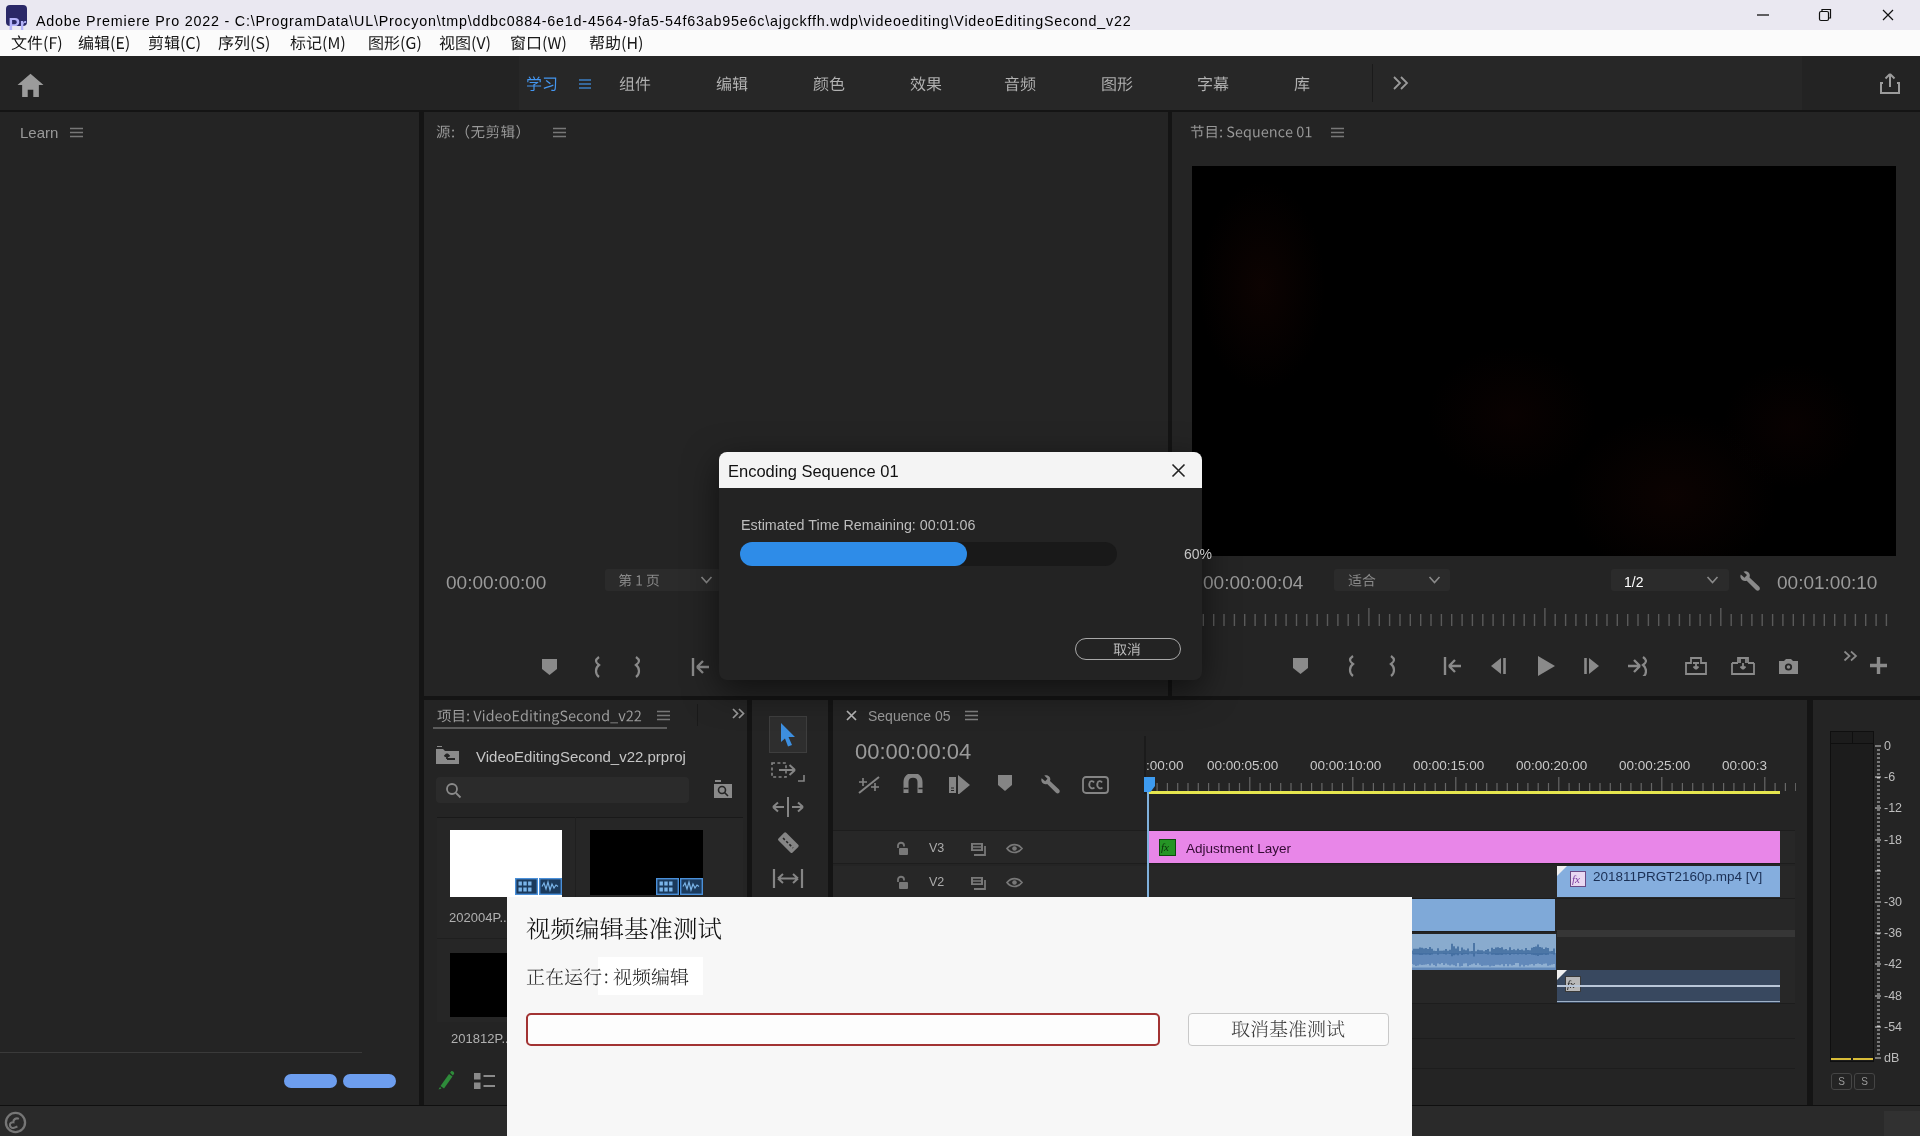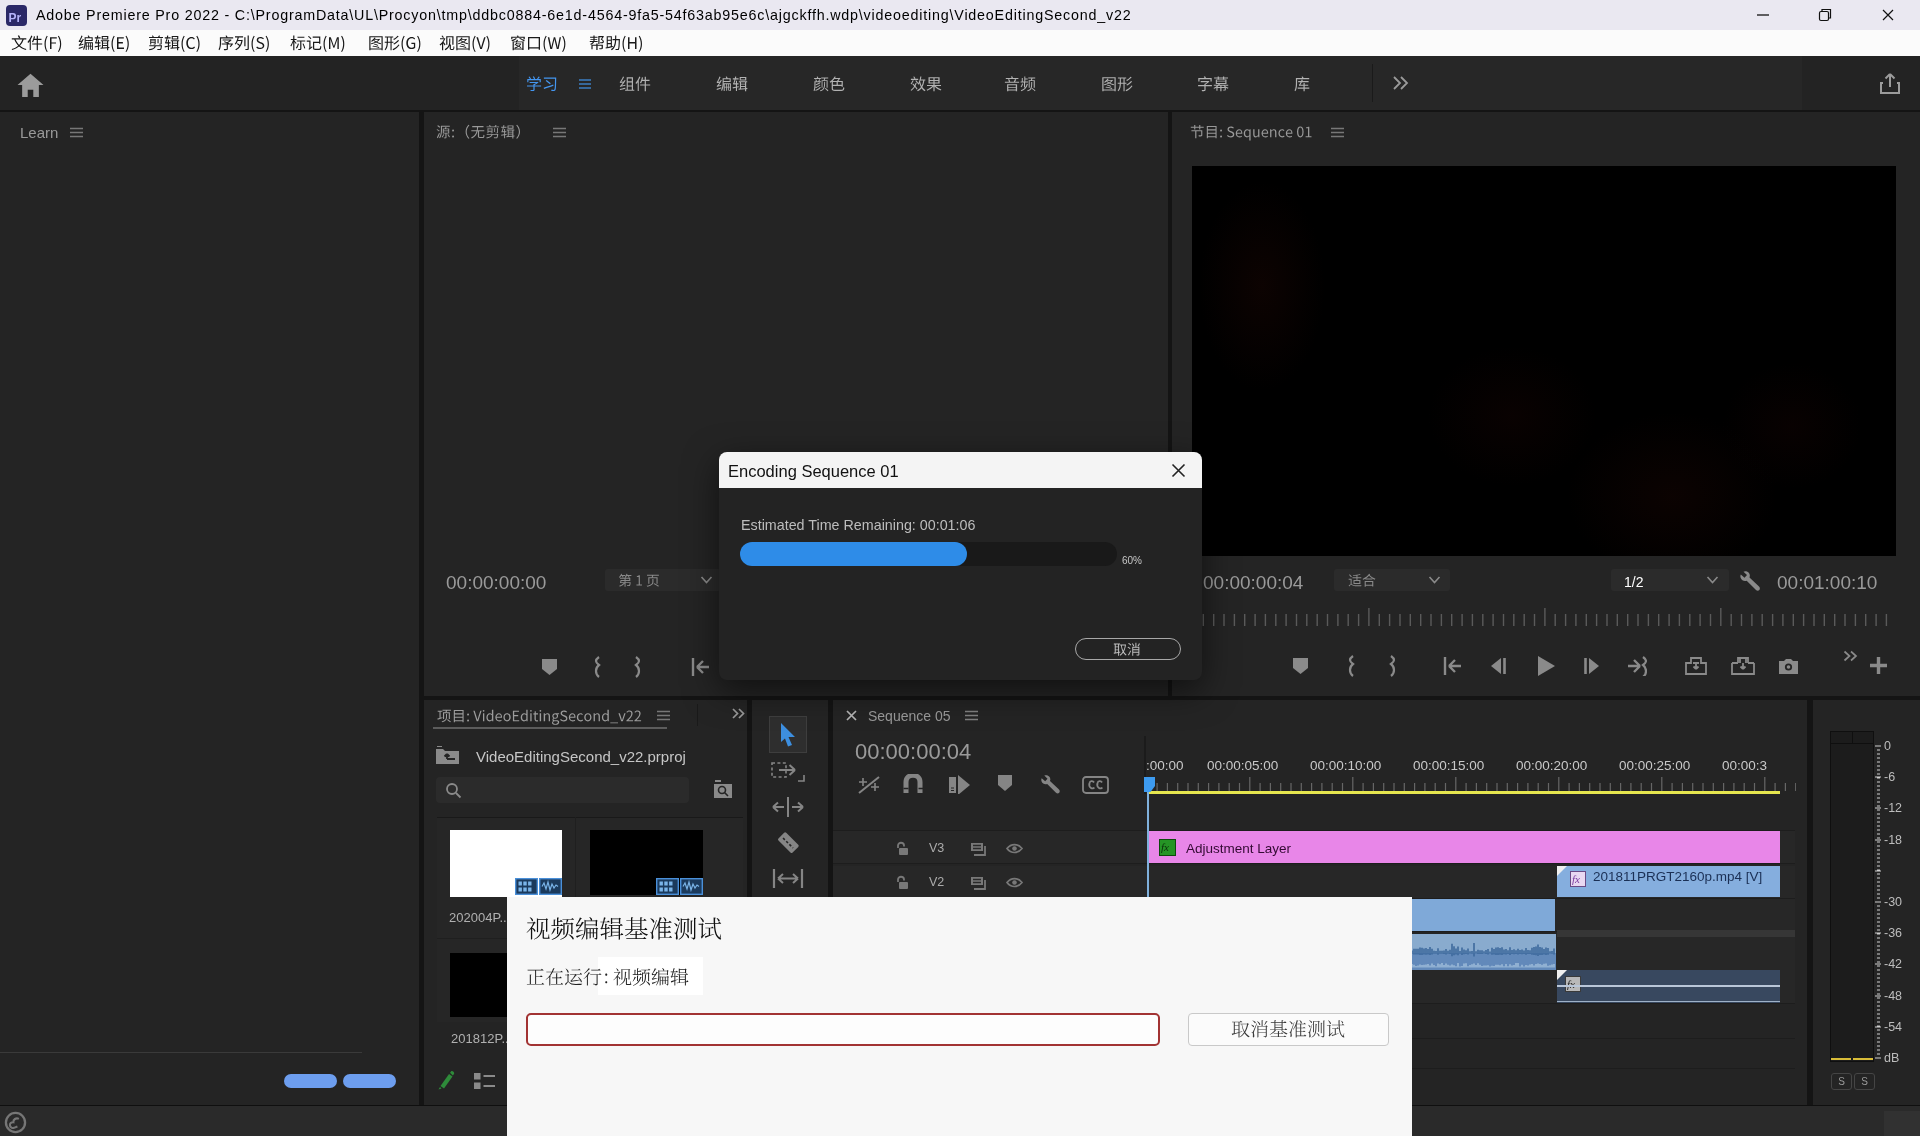--- a/index.html
+++ b/index.html
@@ -1,16 +1,16 @@
 <!DOCTYPE html>
 <html><head><meta charset="utf-8"><style>html,body{margin:0;padding:0;background:#1d1d1d;}*{box-sizing:border-box;}body{font-family:"Liberation Sans",sans-serif;width:1920px;height:1136px;position:relative;overflow:hidden;}</style></head><body>
 <div style="position:absolute;left:0px;top:0px;width:1920px;height:30px;background:#eae8f1;"></div>
 <div style="position:absolute;left:6px;top:5px;width:21px;height:21px;background:#2a2867;border-radius:4px;"></div>
-<div style="position:absolute;left:8.5px;top:12px;font-family:'Liberation Sans',sans-serif;font-size:12px;font-weight:700;color:#b4b3fa;letter-spacing:normal;line-height:13px;white-space:pre;">Pr</div>
-<div style="position:absolute;left:36px;top:7px;font-family:'Liberation Sans',sans-serif;font-size:14.3px;font-weight:400;color:#000000;letter-spacing:0.8px;line-height:17px;white-space:pre;">Adobe Premiere Pro 2022 - C:\ProgramData\UL\Procyon\tmp\ddbc0884-6e1d-4564-9fa5-54f63ab95e6c\ajgckffh.wdp\videoediting\VideoEditingSecond_v22</div>
+<div style="position:absolute;left:8.5px;top:18px;font-family:'Liberation Sans',sans-serif;font-size:17px;font-weight:700;color:#b4b3fa;letter-spacing:normal;line-height:13px;white-space:pre;">Pr</div>
+<div style="position:absolute;left:36px;top:13px;font-family:'Liberation Sans',sans-serif;font-size:14.3px;font-weight:400;color:#000000;letter-spacing:0.8px;line-height:17px;white-space:pre;">Adobe Premiere Pro 2022 - C:\ProgramData\UL\Procyon\tmp\ddbc0884-6e1d-4564-9fa5-54f63ab95e6c\ajgckffh.wdp\videoediting\VideoEditingSecond_v22</div>
 <svg style="position:absolute;left:1756px;top:8px" width="14" height="14">
     <path d="M1 7h12" stroke="#111" stroke-width="1.3" fill="none"></path>
   </svg>
 <svg style="position:absolute;left:1818px;top:8px" width="14" height="14">
     <rect x="1.5" y="3.5" width="9" height="9" rx="1.5" stroke="#111" fill="none" stroke-width="1.2"></rect>
     <path d="M4 3.5 L4 1.5 L12.5 1.5 L12.5 10 L10.5 10" stroke="#111" fill="none" stroke-width="1.2"></path>
   </svg>
 <svg style="position:absolute;left:1881px;top:8px" width="14" height="14">
     <path d="M2 2 L12 12 M12 2 L2 12" stroke="#111" stroke-width="1.2" fill="none"></path>
   </svg>
@@ -443,21 +443,21 @@
 <div style="position:absolute;left:1884px;top:1111px;width:36px;height:25px;background:#313131;"></div>
 <div style="position:absolute;left:719px;top:452px;width:483px;height:228px;background:#232323;border-radius:8px;box-shadow:0 10px 34px rgba(0,0,0,0.55);"></div>
 <div style="position:absolute;left:719px;top:452px;width:483px;height:36px;background:#f4f4f4;border-radius:8px 8px 0 0;"></div>
 <div style="position:absolute;left:728px;top:461px;font-family:'Liberation Sans',sans-serif;font-size:16.5px;font-weight:400;color:#111111;letter-spacing:normal;line-height:20px;white-space:pre;">Encoding Sequence 01</div>
 <svg style="position:absolute;left:1171px;top:463px" width="15" height="15">
     <path d="M1.5 1.5 L13.5 13.5 M13.5 1.5 L1.5 13.5" stroke="#222" stroke-width="1.6"></path>
   </svg>
 <div style="position:absolute;left:741px;top:517px;font-family:'Liberation Sans',sans-serif;font-size:14.3px;font-weight:400;color:#bdbdbd;letter-spacing:normal;line-height:17px;white-space:pre;">Estimated Time Remaining: 00:01:06</div>
 <div style="position:absolute;left:740px;top:542px;width:377px;height:24px;background:#191919;border-radius:12px;"></div>
 <div style="position:absolute;left:740px;top:542px;width:227px;height:24px;background:#2e8ce8;border-radius:12px;"></div>
-<div style="position:absolute;left:1122px;top:545px;font-family:'Liberation Sans',sans-serif;font-size:10px;font-weight:400;color:#c6c6c6;letter-spacing:normal;line-height:18px;white-space:pre;margin-top:7px;">60%</div>
+<div style="position:absolute;left:1184px;top:545px;font-family:'Liberation Sans',sans-serif;font-size:14px;font-weight:400;color:#c6c6c6;letter-spacing:normal;line-height:18px;white-space:pre;">60%</div>
 <div style="position:absolute;left:1075px;top:638px;width:106px;height:22px;border:1.5px solid #a8a8a8;border-radius:12px;"></div>
 <svg style="position:absolute;left:1113px;top:639.8px;overflow:visible" width="28" height="18" viewBox="0 -14.7 28 18.2">
     <path fill="#c0c0c0" d="M11.9 -9.2C11.6 -7.1 11.0 -5.3 10.2 -3.8C9.5 -5.3 9.0 -7.2 8.7 -9.2ZM7.1 -10.2V-9.2H7.8C8.2 -6.7 8.8 -4.5 9.6 -2.7C8.8 -1.4 7.8 -0.4 6.7 0.3C6.9 0.5 7.2 0.9 7.4 1.1C8.4 0.4 9.4 -0.5 10.2 -1.7C10.9 -0.6 11.7 0.3 12.8 1.0C13.0 0.8 13.3 0.4 13.5 0.2C12.4 -0.5 11.5 -1.5 10.8 -2.7C11.9 -4.6 12.6 -7.0 13.0 -10.1L12.4 -10.2L12.2 -10.2ZM0.5 -1.8 0.8 -0.8 5.0 -1.5V1.1H6.0V-1.7L7.3 -2.0L7.2 -2.9L6.0 -2.7V-10.2H7.0V-11.1H0.7V-10.2H1.6V-2.0ZM2.6 -10.2H5.0V-8.2H2.6ZM2.6 -7.3H5.0V-5.2H2.6ZM2.6 -4.3H5.0V-2.5L2.6 -2.1Z M26.1 -11.4C25.7 -10.5 25.1 -9.4 24.6 -8.7L25.5 -8.3C26.0 -9.0 26.6 -10.0 27.1 -11.0ZM18.9 -10.9C19.5 -10.1 20.1 -9.0 20.3 -8.3L21.3 -8.7C21.0 -9.4 20.4 -10.5 19.8 -11.3ZM15.2 -10.9C16.1 -10.4 17.1 -9.7 17.6 -9.2L18.3 -10.0C17.7 -10.5 16.7 -11.2 15.8 -11.6ZM14.5 -7.1C15.4 -6.7 16.5 -6.0 17.0 -5.5L17.6 -6.3C17.1 -6.8 16.0 -7.5 15.1 -7.9ZM15.0 0.3 15.9 1.0C16.6 -0.4 17.5 -2.1 18.1 -3.6L17.3 -4.2C16.6 -2.6 15.7 -0.8 15.0 0.3ZM20.3 -4.4H25.5V-2.8H20.3ZM20.3 -5.3V-6.8H25.5V-5.3ZM22.5 -11.8V-7.8H19.3V1.1H20.3V-1.9H25.5V-0.2C25.5 -0.0 25.4 0.0 25.2 0.1C25.0 0.1 24.3 0.1 23.5 0.0C23.6 0.3 23.8 0.8 23.8 1.0C24.9 1.0 25.6 1.0 26.0 0.9C26.4 0.7 26.5 0.4 26.5 -0.2V-7.8H23.5V-11.8Z"></path>
   </svg>
 <div style="position:absolute;left:507px;top:897px;width:905px;height:239px;background:#f7f7f7;"></div>
 <svg style="position:absolute;left:526px;top:912.3px;overflow:visible" width="196" height="32" viewBox="0 -25.7 196 31.9">
     <path fill="#111111" d="M18.6 -7.5 16.6 -7.8V-0.2C16.6 0.8 16.9 1.1 18.4 1.1H20.3C23.1 1.1 23.7 0.9 23.7 0.2C23.7 0.0 23.6 -0.2 23.2 -0.3L23.1 -3.6H22.7C22.5 -2.2 22.3 -0.8 22.2 -0.4C22.1 -0.2 22.0 -0.1 21.8 -0.1C21.6 -0.1 21.0 -0.1 20.2 -0.1H18.6C18.0 -0.1 17.9 -0.2 17.9 -0.5V-7.0C18.3 -7.0 18.6 -7.3 18.6 -7.5ZM17.5 -15.4 15.4 -15.7C15.3 -7.8 15.6 -2.3 7.9 1.4L8.2 1.8C16.8 -1.7 16.6 -7.3 16.7 -14.8C17.2 -14.8 17.5 -15.1 17.5 -15.4ZM10.9 -19.4V-5.6H11.0C11.7 -5.6 12.1 -6.0 12.1 -6.1V-18.0H20.0V-5.9H20.2C20.8 -5.9 21.3 -6.2 21.3 -6.3V-17.9C21.8 -17.9 22.1 -18.1 22.2 -18.3L20.6 -19.5L19.9 -18.7H12.4ZM3.9 -20.4 3.7 -20.2C4.6 -19.3 5.6 -17.9 5.9 -16.7C7.3 -15.7 8.4 -18.6 3.9 -20.4ZM6.2 1.3V-9.3C7.1 -8.5 8.0 -7.3 8.4 -6.3C9.7 -5.4 10.6 -8.1 6.2 -9.9V-10.3C7.3 -11.7 8.1 -13.1 8.7 -14.4C9.2 -14.5 9.6 -14.5 9.8 -14.7L8.1 -16.3L7.2 -15.3H1.2L1.4 -14.6H7.2C5.9 -11.5 3.2 -7.6 0.6 -5.2L0.9 -5.0C2.3 -6.0 3.7 -7.3 4.9 -8.7V1.8H5.1C5.8 1.8 6.2 1.4 6.2 1.3Z M43.3 -12.2 41.2 -12.5C41.2 -5.5 41.5 -1.2 34.2 1.6L34.5 2.0C42.6 -0.6 42.4 -5.0 42.5 -11.6C43.0 -11.7 43.3 -12.0 43.3 -12.2ZM42.7 -3.5 42.4 -3.3C43.9 -2.1 45.9 0.0 46.6 1.5C48.3 2.5 49.1 -1.0 42.7 -3.5ZM33.1 -10.7 31.0 -11.0V-3.6H31.2C31.7 -3.6 32.2 -3.9 32.2 -4.1V-10.0C32.8 -10.1 33.1 -10.3 33.1 -10.7ZM37.2 -8.5 35.0 -9.2C33.2 -3.0 30.6 -0.3 25.7 1.7L25.9 2.2C31.3 0.5 34.2 -2.2 36.2 -8.1C36.8 -8.1 37.1 -8.2 37.2 -8.5ZM30.0 -8.8 27.9 -9.4C27.3 -7.1 26.3 -4.9 25.3 -3.5L25.6 -3.2C27.0 -4.4 28.3 -6.2 29.1 -8.3C29.6 -8.3 29.9 -8.5 30.0 -8.8ZM46.3 -19.8 45.2 -18.6H36.3L36.5 -17.9H40.7C40.6 -16.7 40.4 -15.3 40.2 -14.4H38.7L37.3 -15.1V-3.1H37.6C38.1 -3.1 38.6 -3.5 38.6 -3.6V-13.6H45.2V-3.6H45.4C45.8 -3.6 46.5 -3.9 46.5 -4.0V-13.5C46.9 -13.5 47.3 -13.7 47.4 -13.9L45.7 -15.2L45.0 -14.4H40.9C41.4 -15.3 41.9 -16.7 42.4 -17.9H47.5C47.8 -17.9 48.1 -18.0 48.1 -18.3C47.4 -19.0 46.3 -19.8 46.3 -19.8ZM35.3 -13.8 34.3 -12.5H32.3V-16.0H36.1C36.4 -16.0 36.7 -16.1 36.7 -16.4C36.0 -17.1 34.9 -18.0 34.9 -18.0L33.9 -16.7H32.3V-19.4C32.9 -19.4 33.1 -19.6 33.1 -20.0L31.0 -20.2V-12.5H28.9V-17.5C29.5 -17.6 29.7 -17.8 29.7 -18.1L27.7 -18.3V-12.5H25.3L25.5 -11.8H36.5C36.9 -11.8 37.1 -11.9 37.2 -12.2C36.5 -12.9 35.3 -13.8 35.3 -13.8Z M63.5 -20.7 63.2 -20.5C63.9 -19.8 64.8 -18.5 64.9 -17.5C66.2 -16.5 67.4 -19.2 63.5 -20.7ZM50.0 -1.7 51.1 0.2C51.3 0.1 51.5 -0.1 51.5 -0.4C54.0 -1.6 55.9 -2.6 57.3 -3.4L57.2 -3.8C54.3 -2.8 51.4 -2.0 50.0 -1.7ZM56.0 -19.4 53.9 -20.3C53.3 -18.4 51.6 -14.9 50.3 -13.3C50.2 -13.2 49.7 -13.1 49.7 -13.1L50.5 -11.2C50.7 -11.2 50.9 -11.4 51.0 -11.6C52.1 -11.8 53.3 -12.1 54.2 -12.3C53.1 -10.4 51.8 -8.5 50.6 -7.3C50.5 -7.2 50.0 -7.1 50.0 -7.1L51.0 -5.1C51.1 -5.2 51.3 -5.4 51.5 -5.6C53.9 -6.3 56.2 -7.1 57.4 -7.5L57.3 -7.8C55.1 -7.5 52.9 -7.3 51.5 -7.1C53.6 -9.3 55.9 -12.4 57.1 -14.5C57.6 -14.5 57.9 -14.7 58.1 -14.9L56.0 -15.9C55.7 -15.2 55.2 -14.1 54.6 -13.1C53.3 -13.0 52.0 -13.0 51.0 -13.0C52.5 -14.7 54.2 -17.2 55.1 -19.0C55.6 -18.9 55.9 -19.1 56.0 -19.4ZM61.4 -5.2V-8.7H63.6V-5.2ZM64.7 0.3V-4.5H66.8V-0.2H67.0C67.6 -0.2 67.9 -0.5 67.9 -0.6V-4.5H70.1V-0.1C70.1 0.2 70.0 0.3 69.7 0.3C69.4 0.3 68.1 0.2 68.1 0.2V0.6C68.7 0.7 69.1 0.8 69.3 1.0C69.5 1.2 69.6 1.5 69.7 1.8C71.1 1.7 71.3 1.1 71.3 0.0V-8.6C71.8 -8.6 72.1 -8.8 72.3 -9.0L70.6 -10.3L69.9 -9.5H61.7L60.2 -10.1V1.8H60.4C61.0 1.8 61.4 1.4 61.4 1.3V-4.5H63.6V0.7H63.7C64.3 0.7 64.7 0.4 64.7 0.3ZM59.7 -13.3V-16.5H69.7V-13.3ZM58.5 -17.5V-11.2C58.5 -6.7 58.1 -2.1 55.5 1.6L55.9 1.9C59.4 -1.7 59.7 -7.1 59.7 -11.2V-12.6H69.7V-11.4H69.9C70.3 -11.4 71.0 -11.7 71.0 -11.8V-16.4C71.3 -16.5 71.7 -16.6 71.8 -16.8L70.2 -18.0L69.5 -17.3H60.0L58.5 -18.0ZM70.1 -5.2H67.9V-8.7H70.1ZM66.8 -5.2H64.7V-8.7H66.8Z M80.0 -19.7 78.0 -20.4C77.8 -19.3 77.4 -17.7 77.1 -16.1H74.2L74.4 -15.4H76.9C76.3 -13.4 75.8 -11.4 75.3 -10.0C74.9 -9.9 74.5 -9.7 74.2 -9.6L75.8 -8.3L76.5 -9.0H79.1V-4.8C77.1 -4.2 75.4 -3.8 74.5 -3.6L75.6 -1.8C75.8 -1.9 76.0 -2.1 76.0 -2.4L79.1 -3.6V1.8H79.3C79.9 1.8 80.4 1.5 80.4 1.4V-4.1L84.1 -5.8L84.0 -6.2L80.4 -5.1V-9.0H83.3C83.7 -9.0 83.9 -9.1 84.0 -9.4C83.3 -10.0 82.2 -10.9 82.2 -10.9L81.3 -9.7H80.4V-13.0C80.9 -13.1 81.1 -13.4 81.2 -13.7L79.1 -13.9V-9.7H76.5C77.0 -11.3 77.6 -13.4 78.1 -15.4H83.3C83.6 -15.4 83.8 -15.5 83.9 -15.8C83.2 -16.4 82.1 -17.3 82.1 -17.3L81.1 -16.1H78.3C78.6 -17.3 78.9 -18.4 79.1 -19.3C79.6 -19.2 79.9 -19.5 80.0 -19.7ZM94.9 -14.0 93.9 -12.8H82.6L82.8 -12.0H84.9V-2.0L82.0 -1.6L82.3 -0.9L92.7 -2.2V1.9H92.9C93.6 1.9 94.0 1.5 94.0 1.4V-2.4L96.8 -2.7C97.0 -2.7 97.3 -2.9 97.3 -3.2C96.7 -3.8 95.6 -4.8 95.6 -4.8L94.6 -3.2L94.0 -3.1V-12.0H96.1C96.5 -12.0 96.7 -12.2 96.8 -12.4C96.1 -13.1 94.9 -14.0 94.9 -14.0ZM92.7 -2.9 86.2 -2.1V-5.3H92.7ZM92.7 -12.0V-9.4H86.2V-12.0ZM92.7 -6.0H86.2V-8.7H92.7ZM86.2 -15.6V-18.6H92.9V-15.6ZM84.9 -20.0V-13.7H85.1C85.8 -13.7 86.2 -14.0 86.2 -14.1V-14.9H92.9V-13.9H93.1C93.7 -13.9 94.2 -14.2 94.2 -14.3V-18.5C94.7 -18.6 94.9 -18.7 95.1 -18.9L93.5 -20.1L92.9 -19.3H86.5Z M114.2 -20.5V-17.6H106.3V-19.5C106.9 -19.6 107.1 -19.9 107.2 -20.2L105.0 -20.5V-17.6H100.2L100.4 -16.9H105.0V-8.5H99.1L99.3 -7.8H105.4C103.9 -5.5 101.7 -3.5 99.0 -2.0L99.2 -1.6C102.6 -3.1 105.4 -5.2 107.1 -7.8H113.7C115.3 -5.2 117.9 -3.1 120.6 -2.0C120.8 -2.6 121.2 -2.9 121.8 -3.1L121.8 -3.4C119.2 -4.1 116.1 -5.8 114.5 -7.8H120.8C121.1 -7.8 121.4 -7.9 121.4 -8.2C120.7 -8.9 119.4 -9.9 119.4 -9.9L118.3 -8.5H115.5V-16.9H119.8C120.1 -16.9 120.4 -17.0 120.5 -17.3C119.7 -18.0 118.5 -18.9 118.5 -18.9L117.4 -17.6H115.5V-19.5C116.1 -19.6 116.4 -19.9 116.4 -20.2ZM106.3 -16.9H114.2V-14.6H106.3ZM109.5 -6.6V-3.7H104.0L104.2 -3.0H109.5V0.6H100.2L100.4 1.3H119.8C120.1 1.3 120.3 1.2 120.4 0.9C119.6 0.2 118.4 -0.8 118.4 -0.8L117.3 0.6H110.8V-3.0H115.8C116.1 -3.0 116.3 -3.1 116.4 -3.4C115.7 -4.0 114.6 -4.9 114.6 -4.9L113.7 -3.7H110.8V-5.8C111.4 -5.8 111.6 -6.1 111.6 -6.4ZM106.3 -8.5V-10.9H114.2V-8.5ZM106.3 -13.9H114.2V-11.6H106.3Z M137.5 -20.7 137.2 -20.5C138.1 -19.5 138.9 -17.9 139.0 -16.6C140.3 -15.3 141.8 -18.5 137.5 -20.7ZM124.5 -19.4 124.2 -19.2C125.3 -18.3 126.7 -16.7 127.1 -15.3C128.7 -14.3 129.7 -17.7 124.5 -19.4ZM125.1 -5.3C124.9 -5.3 124.1 -5.3 124.1 -5.3V-4.7C124.6 -4.7 124.9 -4.6 125.2 -4.4C125.8 -4.1 125.9 -2.3 125.6 0.1C125.6 0.8 125.8 1.3 126.2 1.3C127.0 1.3 127.3 0.7 127.4 -0.2C127.5 -2.2 126.9 -3.3 126.9 -4.3C126.8 -5.0 127.0 -5.7 127.2 -6.6C127.6 -7.8 129.8 -14.3 130.9 -17.8L130.4 -17.8C126.1 -6.7 126.1 -6.7 125.7 -5.8C125.5 -5.3 125.4 -5.3 125.1 -5.3ZM143.7 -17.1 142.6 -15.8H134.0L133.9 -15.9C134.4 -17.1 134.8 -18.3 135.1 -19.3C135.8 -19.3 136.0 -19.5 136.1 -19.7L133.7 -20.4C133.0 -16.9 131.3 -11.8 128.9 -8.3L129.2 -8.1C130.5 -9.5 131.5 -11.1 132.4 -12.8V1.9H132.6C133.3 1.9 133.7 1.5 133.7 1.4V0.1H145.5C145.8 0.1 146.1 -0.0 146.1 -0.3C145.4 -1.0 144.2 -2.0 144.2 -2.0L143.1 -0.6H139.5V-5.1H144.4C144.7 -5.1 145.0 -5.3 145.0 -5.5C144.3 -6.2 143.1 -7.2 143.1 -7.2L142.1 -5.9H139.5V-10.0H144.4C144.7 -10.0 145.0 -10.2 145.0 -10.4C144.3 -11.1 143.1 -12.1 143.1 -12.1L142.1 -10.8H139.5V-15.1H145.1C145.4 -15.1 145.6 -15.2 145.7 -15.5C144.9 -16.2 143.7 -17.1 143.7 -17.1ZM133.7 -0.6V-5.1H138.2V-0.6ZM133.7 -5.9V-10.0H138.2V-5.9ZM133.7 -10.8V-15.1H138.2V-10.8Z M160.1 -15.2 158.0 -15.8C157.9 -6.0 158.0 -1.7 152.6 1.5L153.0 1.9C159.2 -1.0 159.0 -5.8 159.2 -14.7C159.8 -14.7 160.0 -14.9 160.1 -15.2ZM159.1 -4.4 158.8 -4.2C160.1 -3.1 161.5 -1.2 161.9 0.2C163.4 1.2 164.4 -2.2 159.1 -4.4ZM154.7 -19.4V-4.9H154.9C155.5 -4.9 155.9 -5.1 155.9 -5.3V-18.0H161.4V-5.3H161.6C162.1 -5.3 162.7 -5.7 162.7 -5.8V-17.9C163.2 -18.0 163.5 -18.1 163.7 -18.3L162.0 -19.6L161.3 -18.7H156.2ZM170.2 -19.7 168.0 -20.0V-0.4C168.0 0.0 167.9 0.1 167.5 0.1C167.0 0.1 164.8 -0.0 164.8 -0.0V0.3C165.8 0.4 166.4 0.6 166.7 0.9C167.0 1.1 167.1 1.5 167.2 1.9C169.1 1.7 169.3 0.9 169.3 -0.2V-19.1C169.9 -19.2 170.1 -19.4 170.2 -19.7ZM166.8 -16.9 164.7 -17.2V-3.4H165.0C165.4 -3.4 165.9 -3.7 165.9 -3.9V-16.3C166.6 -16.4 166.7 -16.6 166.8 -16.9ZM149.4 -4.9C149.1 -4.9 148.4 -4.9 148.4 -4.9V-4.4C148.9 -4.3 149.2 -4.3 149.5 -4.1C150.0 -3.7 150.2 -1.8 149.8 0.6C149.9 1.4 150.1 1.8 150.5 1.8C151.3 1.8 151.7 1.2 151.7 0.2C151.8 -1.7 151.2 -2.9 151.2 -4.0C151.1 -4.6 151.3 -5.3 151.5 -6.1C151.7 -7.2 153.2 -12.6 154.0 -15.6L153.5 -15.6C150.3 -6.3 150.3 -6.3 150.0 -5.5C149.8 -4.9 149.7 -4.9 149.4 -4.9ZM148.2 -14.7 148.0 -14.5C148.9 -13.8 150.0 -12.5 150.3 -11.5C151.8 -10.6 152.7 -13.6 148.2 -14.7ZM149.9 -20.3 149.6 -20.0C150.7 -19.4 151.9 -18.1 152.3 -17.0C153.9 -16.1 154.7 -19.3 149.9 -20.3Z M190.9 -19.7 190.6 -19.6C191.3 -18.8 192.2 -17.4 192.4 -16.4C193.8 -15.4 195.0 -18.1 190.9 -19.7ZM174.2 -20.4 173.9 -20.2C174.9 -19.1 176.3 -17.1 176.6 -15.7C178.1 -14.6 179.1 -17.8 174.2 -20.4ZM176.9 -13.0C177.4 -13.1 177.7 -13.3 177.8 -13.4L176.4 -14.6L175.7 -13.9H172.5L172.7 -13.1H175.6V-2.0C175.6 -1.6 175.5 -1.4 174.8 -1.1L175.7 0.7C175.9 0.6 176.2 0.3 176.4 -0.1C178.0 -1.9 179.5 -3.6 180.3 -4.5L180.1 -4.8C178.9 -3.9 177.8 -3.0 176.9 -2.3ZM186.1 -11.2 185.2 -10.1H179.3L179.5 -9.4H182.8V-2.4C181.1 -1.9 179.6 -1.5 178.8 -1.3L179.6 0.2C179.8 0.1 180.0 -0.0 180.1 -0.3C183.5 -1.6 186.1 -2.6 188.0 -3.4L187.9 -3.8L184.1 -2.7V-9.4H187.2C187.5 -9.4 187.8 -9.5 187.8 -9.8C187.2 -10.4 186.1 -11.2 186.1 -11.2ZM193.2 -15.9 192.2 -14.7H189.1C189.1 -16.2 189.1 -17.7 189.1 -19.3C189.7 -19.4 189.9 -19.7 189.9 -20.0L187.6 -20.3C187.6 -18.3 187.7 -16.4 187.7 -14.7H178.9L179.1 -13.9H187.8C188.1 -7.1 189.1 -1.8 192.4 0.8C193.3 1.6 194.6 2.2 195.1 1.5C195.2 1.3 195.2 1.0 194.6 0.2L194.9 -3.4L194.6 -3.5C194.4 -2.5 194.0 -1.4 193.7 -0.8C193.6 -0.3 193.5 -0.2 193.1 -0.6C190.2 -2.7 189.3 -7.9 189.1 -13.9H194.5C194.9 -13.9 195.1 -14.0 195.2 -14.3C194.4 -15.0 193.2 -15.9 193.2 -15.9Z"></path>
   </svg>
 <div style="position:absolute;left:598px;top:957px;width:105px;height:38px;background:#ffffff;"></div>
 <svg style="position:absolute;left:526px;top:964.0px;overflow:visible" width="95" height="25" viewBox="0 -19.9 95 24.7">

